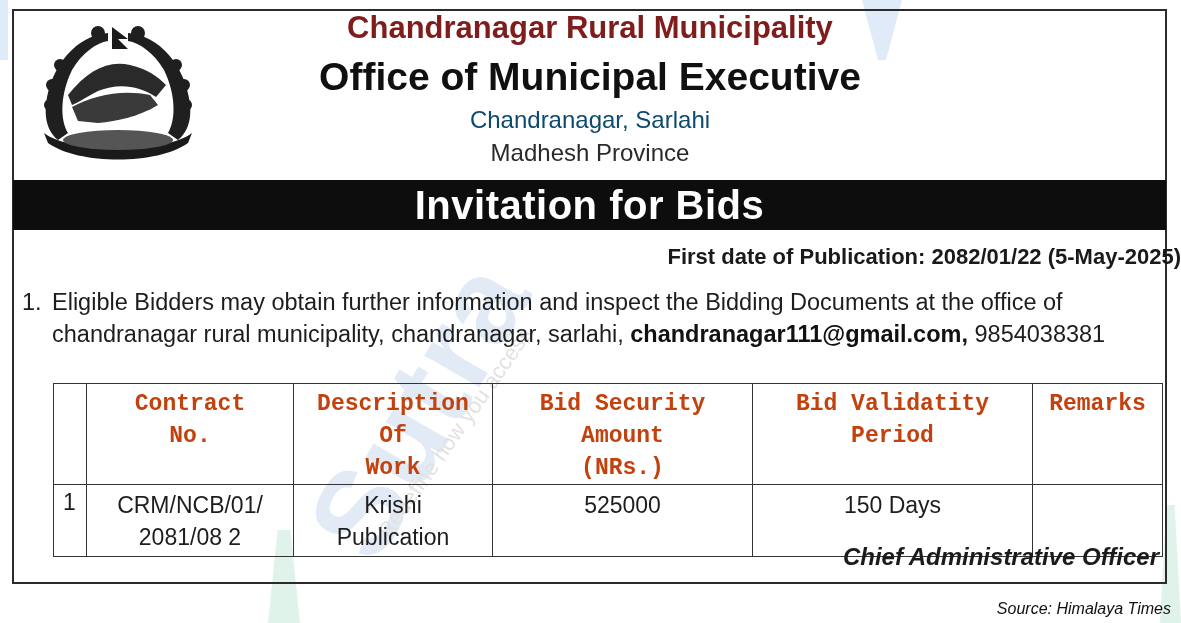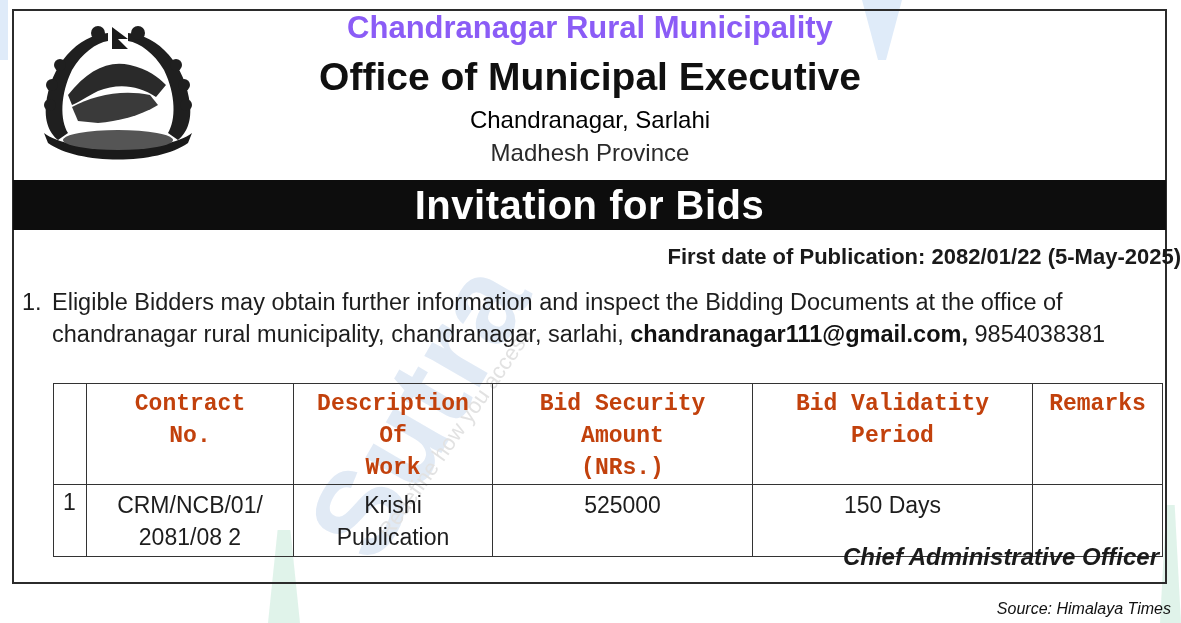--- a/index.html
+++ b/index.html
@@ -50,29 +50,29 @@
       position: absolute;
       left: 38px; top: 25px;
       width: 160px; height: 140px;
     }
     .hdr-title {
       position: absolute; left: 0; width: 1181px;
       text-align: center;
     }
     .h1 {
       top: 10px; left: 300px; width: 580px;
-      font-size: 31px; font-weight: bold; color: #8b5cf6;
+      font-size: 31px; font-weight: bold; color: #7f1d1d;
     }
     .h2 {
       top: 55px; left: 275px; width: 630px;
       font-size: 39px; font-weight: bold; color: #101010;
     }
     .h3 {
       top: 106px; left: 300px; width: 580px;
-      font-size: 24px; color: #000000;
+      font-size: 24px; color: #0c4a6e;
     }
     .h4 {
       top: 139px; left: 300px; width: 580px;
       font-size: 24px; color: #2a2a2a;
     }
     .banner {
       position: absolute;
       left: 13px; top: 180px;
       width: 1153px; height: 50px;
       background: #0d0d0d;

